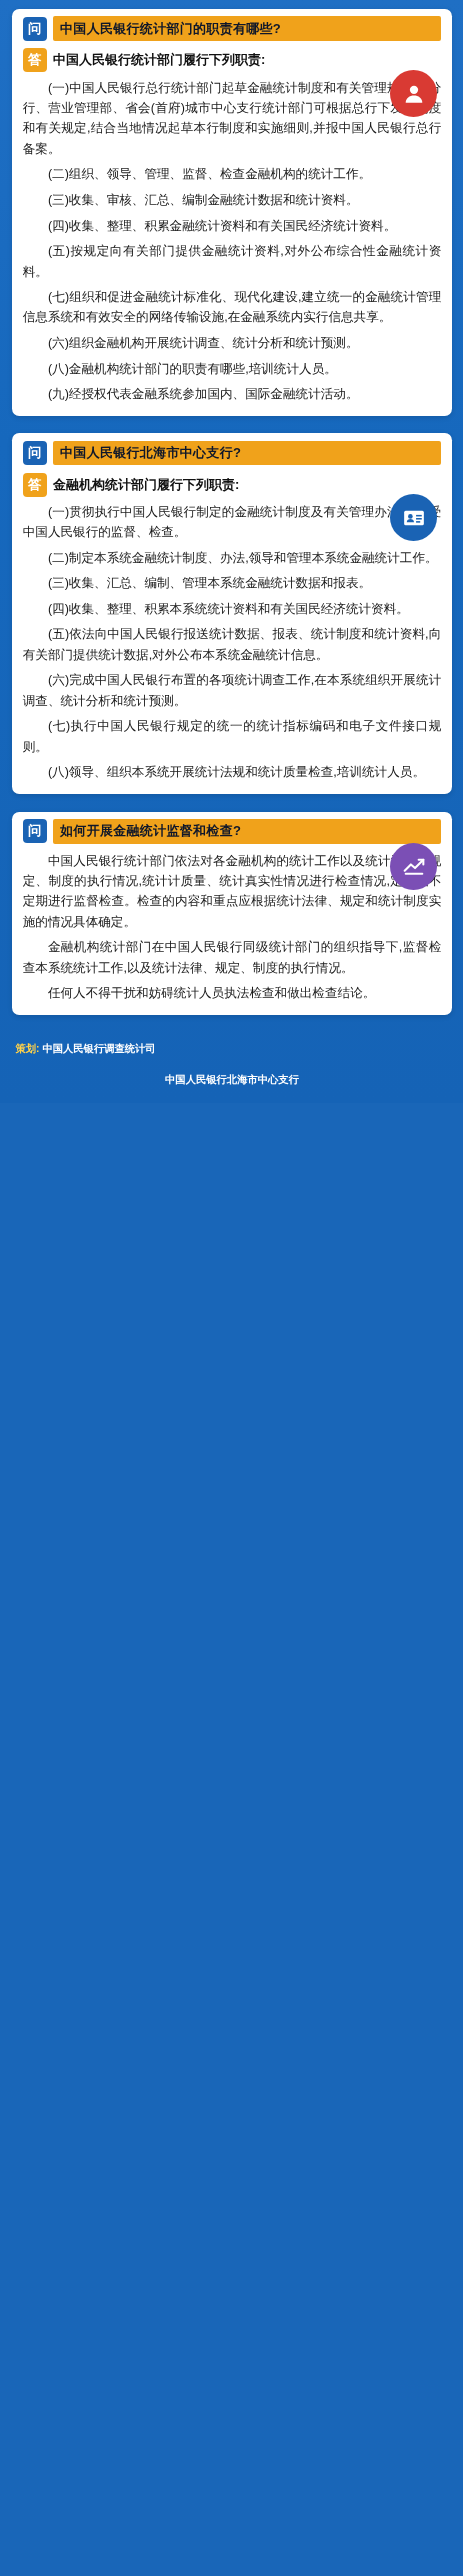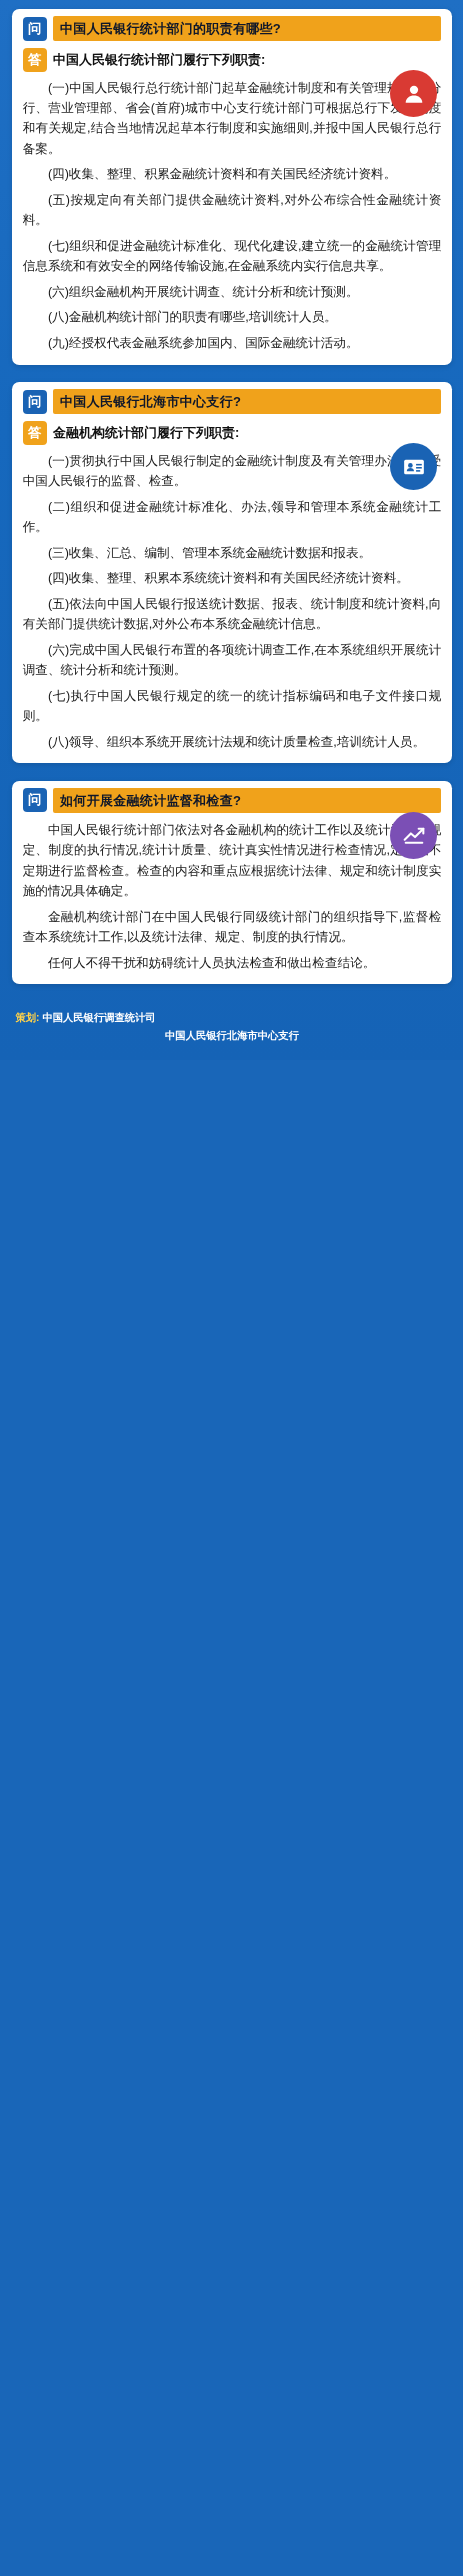--- a/index.html
+++ b/index.html
@@ -94,21 +94,21 @@
   .footer {
     margin: 0 12.4px;
     padding: 7.2px 3.1px 9.3px 3.1px;
     color: #ffffff;
     font-size: 10.3px;
     line-height: 1.75;
     font-weight: bold;
   }
   .footer .lbl { color: #ffd24a; }
   .footer .row { white-space: nowrap; }
-  .footer .row.center { text-align: center; }
+  .footer .row.center { text-align: center; margin-top: 13px; }
 </style>
 </head>
 <body>
 
 <div class="page">
 
   <div class="card">
     <div class="qrow">
       <div class="badge badge-q">问</div>
       <div class="qtitle">中国人民银行统计部门的职责有哪些?</div>
@@ -117,20 +117,22 @@
       <div class="badge badge-a">答</div>
       <div class="atitle">中国人民银行统计部门履行下列职责:</div>
     </div>
     <div class="medal red">
       <svg width="28" height="28" viewBox="0 0 54 54" aria-hidden="true">
         <circle cx="27" cy="19" r="8" fill="#ffffff"></circle>
         <path d="M11 44c0-9 7.5-14 16-14s16 5 16 14z" fill="#ffffff"></path>
       </svg>
     </div>
     <p class="body">(一)中国人民银行总行统计部门起草金融统计制度和有关管理规定;各分行、营业管理部、省会(首府)城市中心支行统计部门可根据总行下发的制度和有关规定,结合当地情况起草本行制度和实施细则,并报中国人民银行总行备案。</p>
+    <p class="body">(二)组织、领导、管理、监督、检查金融机构的统计工作。</p>
+    <p class="body">(三)收集、审核、汇总、编制金融统计数据和统计资料。</p>
     <p class="body">(四)收集、整理、积累金融统计资料和有关国民经济统计资料。</p>
     <p class="body">(五)按规定向有关部门提供金融统计资料,对外公布综合性金融统计资料。</p>
     <p class="body">(七)组织和促进金融统计标准化、现代化建设,建立统一的金融统计管理信息系统和有效安全的网络传输设施,在金融系统内实行信息共享。</p>
     <p class="body">(六)组织金融机构开展统计调查、统计分析和统计预测。</p>
     <p class="body">(八)金融机构统计部门的职责有哪些,培训统计人员。</p>
     <p class="body">(九)经授权代表金融系统参加国内、国际金融统计活动。</p>
   </div>
 
   <div class="card">
     <div class="qrow">
@@ -145,21 +147,21 @@
       <svg width="28" height="28" viewBox="0 0 54 54" aria-hidden="true">
         <rect x="8" y="13" width="38" height="28" rx="3" fill="#ffffff"></rect>
         <circle cx="20" cy="24" r="4.5" fill="#1a63b4"></circle>
         <path d="M13 35c0-4 3.5-6 7-6s7 2 7 6z" fill="#1a63b4"></path>
         <rect x="31" y="21" width="11" height="3" fill="#1a63b4"></rect>
         <rect x="31" y="27" width="11" height="3" fill="#1a63b4"></rect>
         <rect x="31" y="33" width="8" height="3" fill="#1a63b4"></rect>
       </svg>
     </div>
     <p class="body">(一)贯彻执行中国人民银行制定的金融统计制度及有关管理办法,并接受中国人民银行的监督、检查。</p>
-    <p class="body">(二)组织和促进金融统计标准化、办法,领导和管理本系统金融统计工作。</p>
+    <p class="body">(二)制定本系统金融统计制度、办法,领导和管理本系统金融统计工作。</p>
     <p class="body">(三)收集、汇总、编制、管理本系统金融统计数据和报表。</p>
     <p class="body">(四)收集、整理、积累本系统统计资料和有关国民经济统计资料。</p>
     <p class="body">(五)依法向中国人民银行报送统计数据、报表、统计制度和统计资料,向有关部门提供统计数据,对外公布本系统金融统计信息。</p>
     <p class="body">(六)完成中国人民银行布置的各项统计调查工作,在本系统组织开展统计调查、统计分析和统计预测。</p>
     <p class="body">(七)执行中国人民银行规定的统一的统计指标编码和电子文件接口规则。</p>
     <p class="body">(八)领导、组织本系统开展统计法规和统计质量检查,培训统计人员。</p>
   </div>
 
   <div class="card">
     <div class="qrow">

